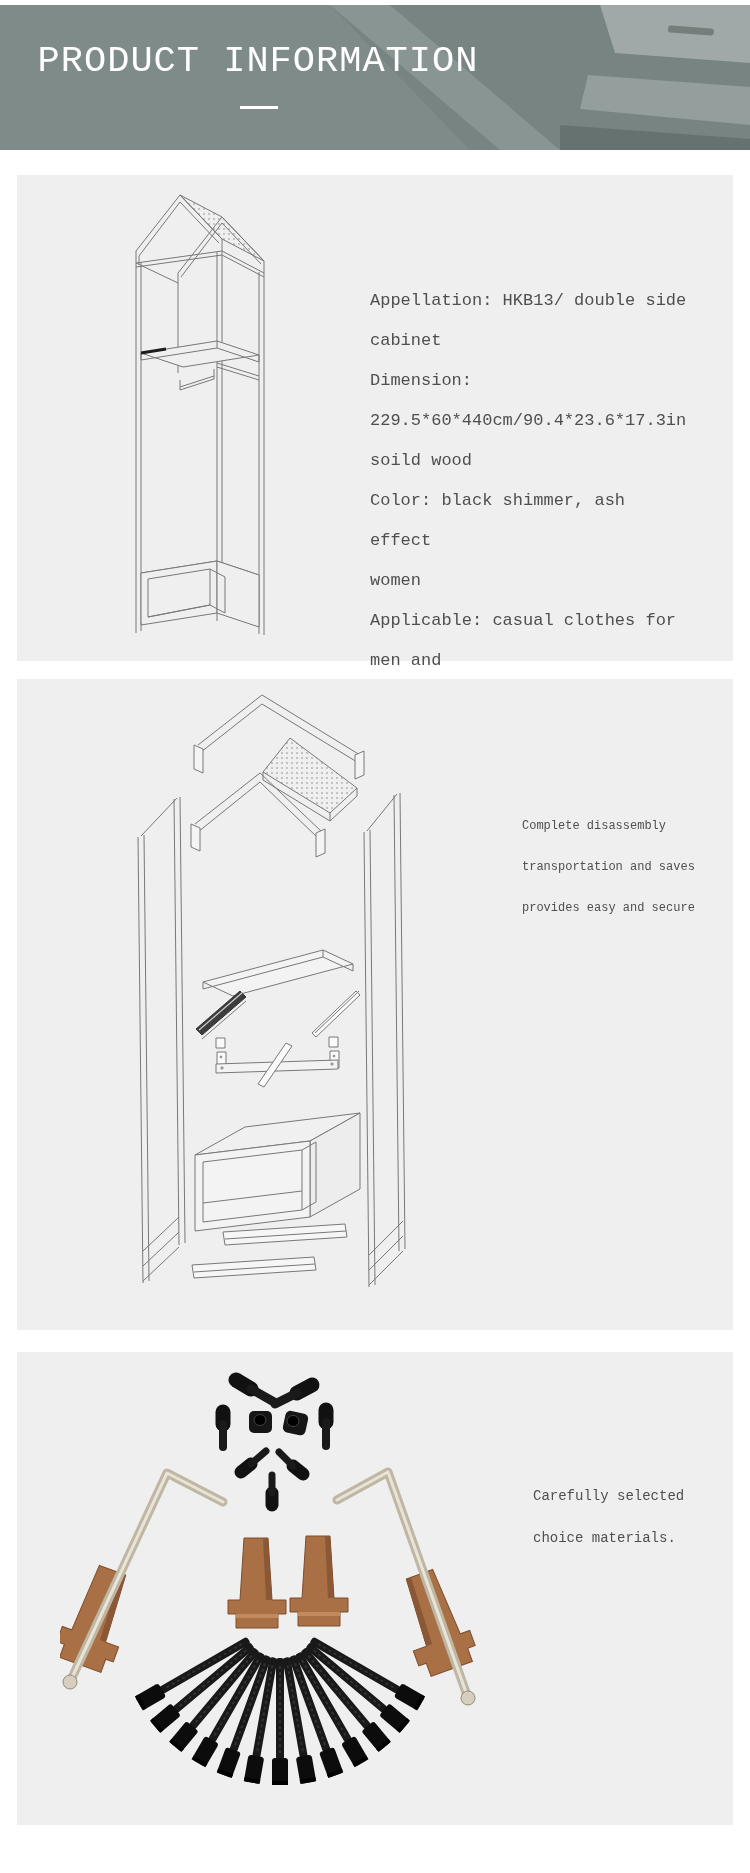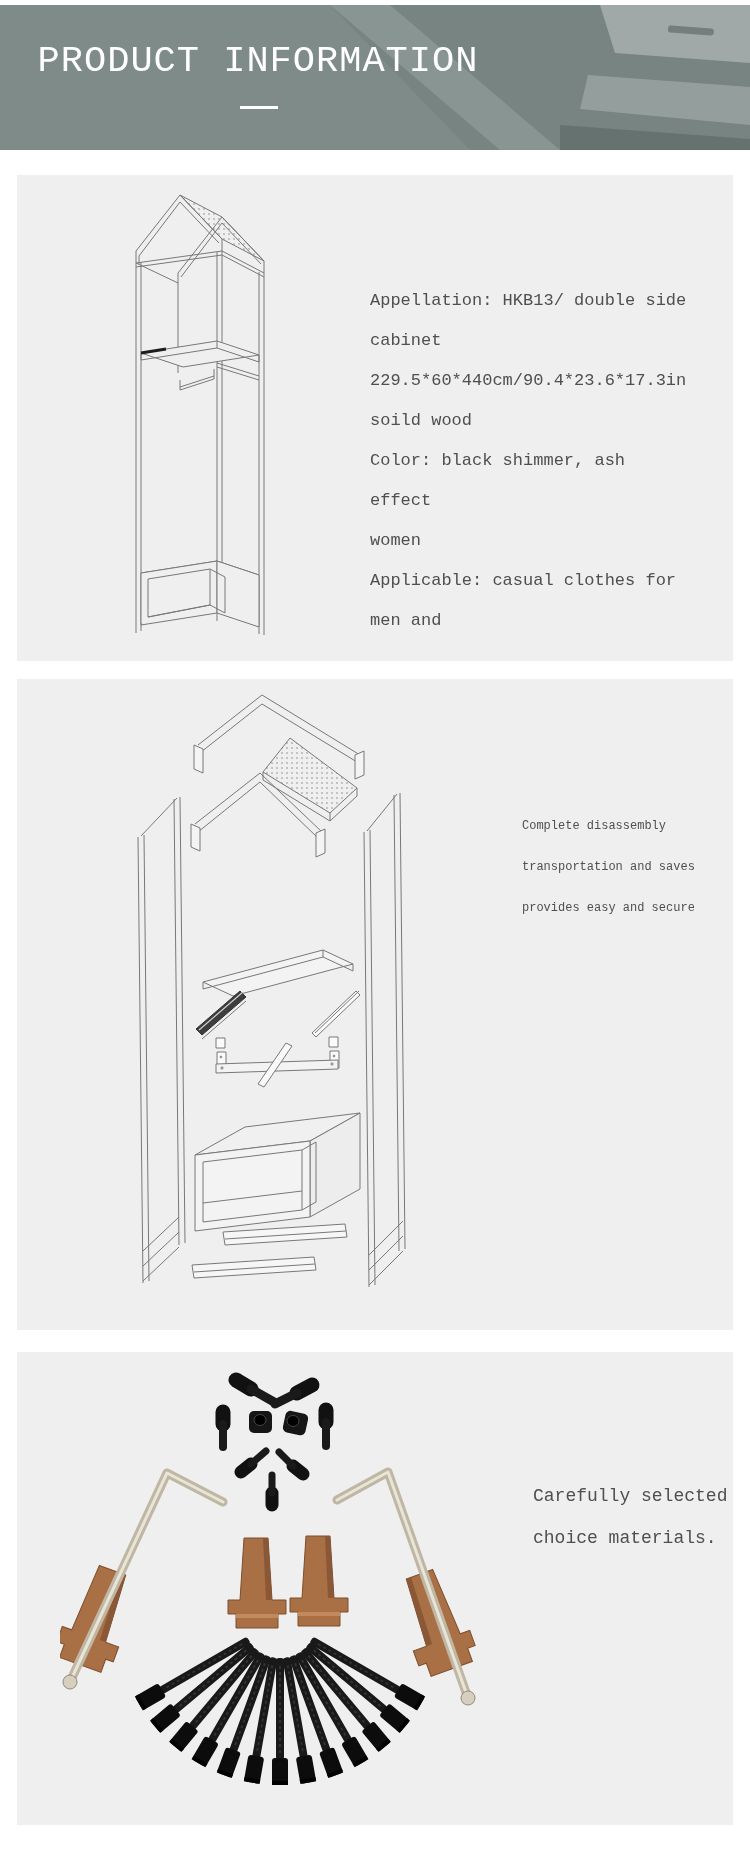--- a/index.html
+++ b/index.html
@@ -25,21 +25,21 @@
   }
   
   .panel { position:absolute; left:17px; width:716px; background:#efefef; }
   #spec-panel        { top:170px;  height:486px; }
   #disassembly-panel { top:674px;  height:651px; }
   #materials-panel   { top:1347px; height:473px; }
 
   .panel-text { position:absolute; color:#4f4f4f; }
   #spec-text        { left:353px; top:106px; font-size:17px; line-height:40px; width:320px; }
   #disassembly-text { left:505px; top:127px; font-size:12px; line-height:41px; width:215px; }
-  #materials-text   { left:516px; top:123px; font-size:18px;   line-height:42px; width:205px; }
+  #materials-text   { left:516px; top:123px; font-size:14px;   line-height:42px; width:205px; }
 
   .illu { position:absolute; }
   #cabinet-illu  { left:105px; top:2px;  }
   #exploded-illu { left:93px;  top:12px; }
   #hardware-illu { left:43px;  top:8px;  }
 </style>
 </head>
 <body>
 
 <div id="page">
@@ -92,20 +92,21 @@
         <polygon points="19,396 95,384 95,436 19,448" fill="#efefef"></polygon>
         <polygon points="95,384 137,398 137,450 95,436" fill="#efefef"></polygon>
         <polygon points="26,402 88,392 88,428 26,440"></polygon>
         <path d="M88,392 L103,400 M88,428 L103,436 M103,400 L103,436 M26,440 L88,428"></path>
 
         <path d="M14,448 L14,456 M19,446 L19,454 M95,436 L95,444 M137,450 L137,457 M142,452 L142,458"></path>
       </g>
     </svg>
     <div id="spec-text" class="panel-text">
       <div>Appellation: HKB13/ double side cabinet</div>
+      <div>Dimension:</div>
       <div>229.5*60*440cm/90.4*23.6*17.3in</div>
       <div>soild wood</div>
       <div>Color: black shimmer, ash effect</div>
       <div>women</div>
       <div>Applicable: casual clothes for men and</div>
     </div>
   </div>
 
   <div id="disassembly-panel" class="panel">
     <svg id="exploded-illu" class="illu" width="300" height="630" viewBox="0 0 300 630">

